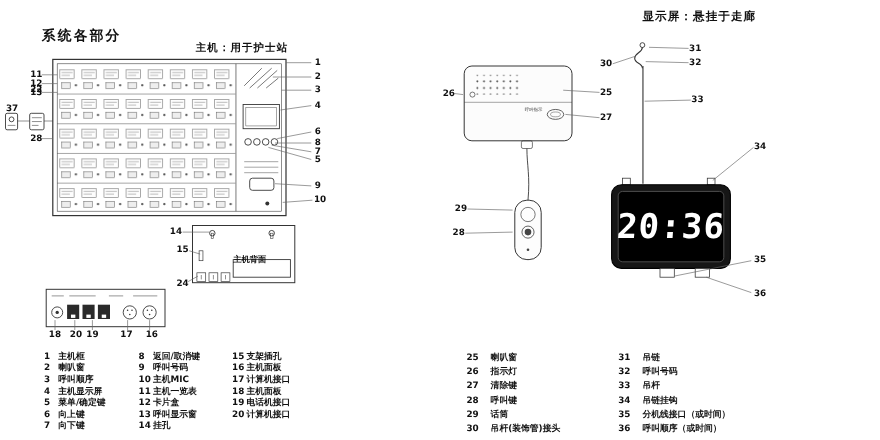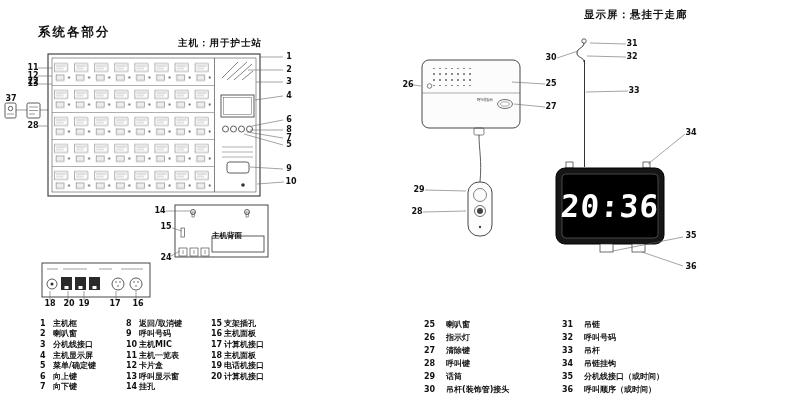--- a/index.html
+++ b/index.html
@@ -229,21 +229,21 @@
     <div class="lrow">
         <span class="n">1</span>
         <span>主机框</span>
       </div>
     <div class="lrow">
         <span class="n">2</span>
         <span>喇叭窗</span>
       </div>
     <div class="lrow">
         <span class="n">3</span>
-        <span>分机线接口</span>
+        <span>呼叫顺序</span>
       </div>
     <div class="lrow">
         <span class="n">4</span>
         <span>主机显示屏</span>
       </div>
     <div class="lrow">
         <span class="n">5</span>
         <span>菜单/确定键</span>
       </div>
     <div class="lrow">

